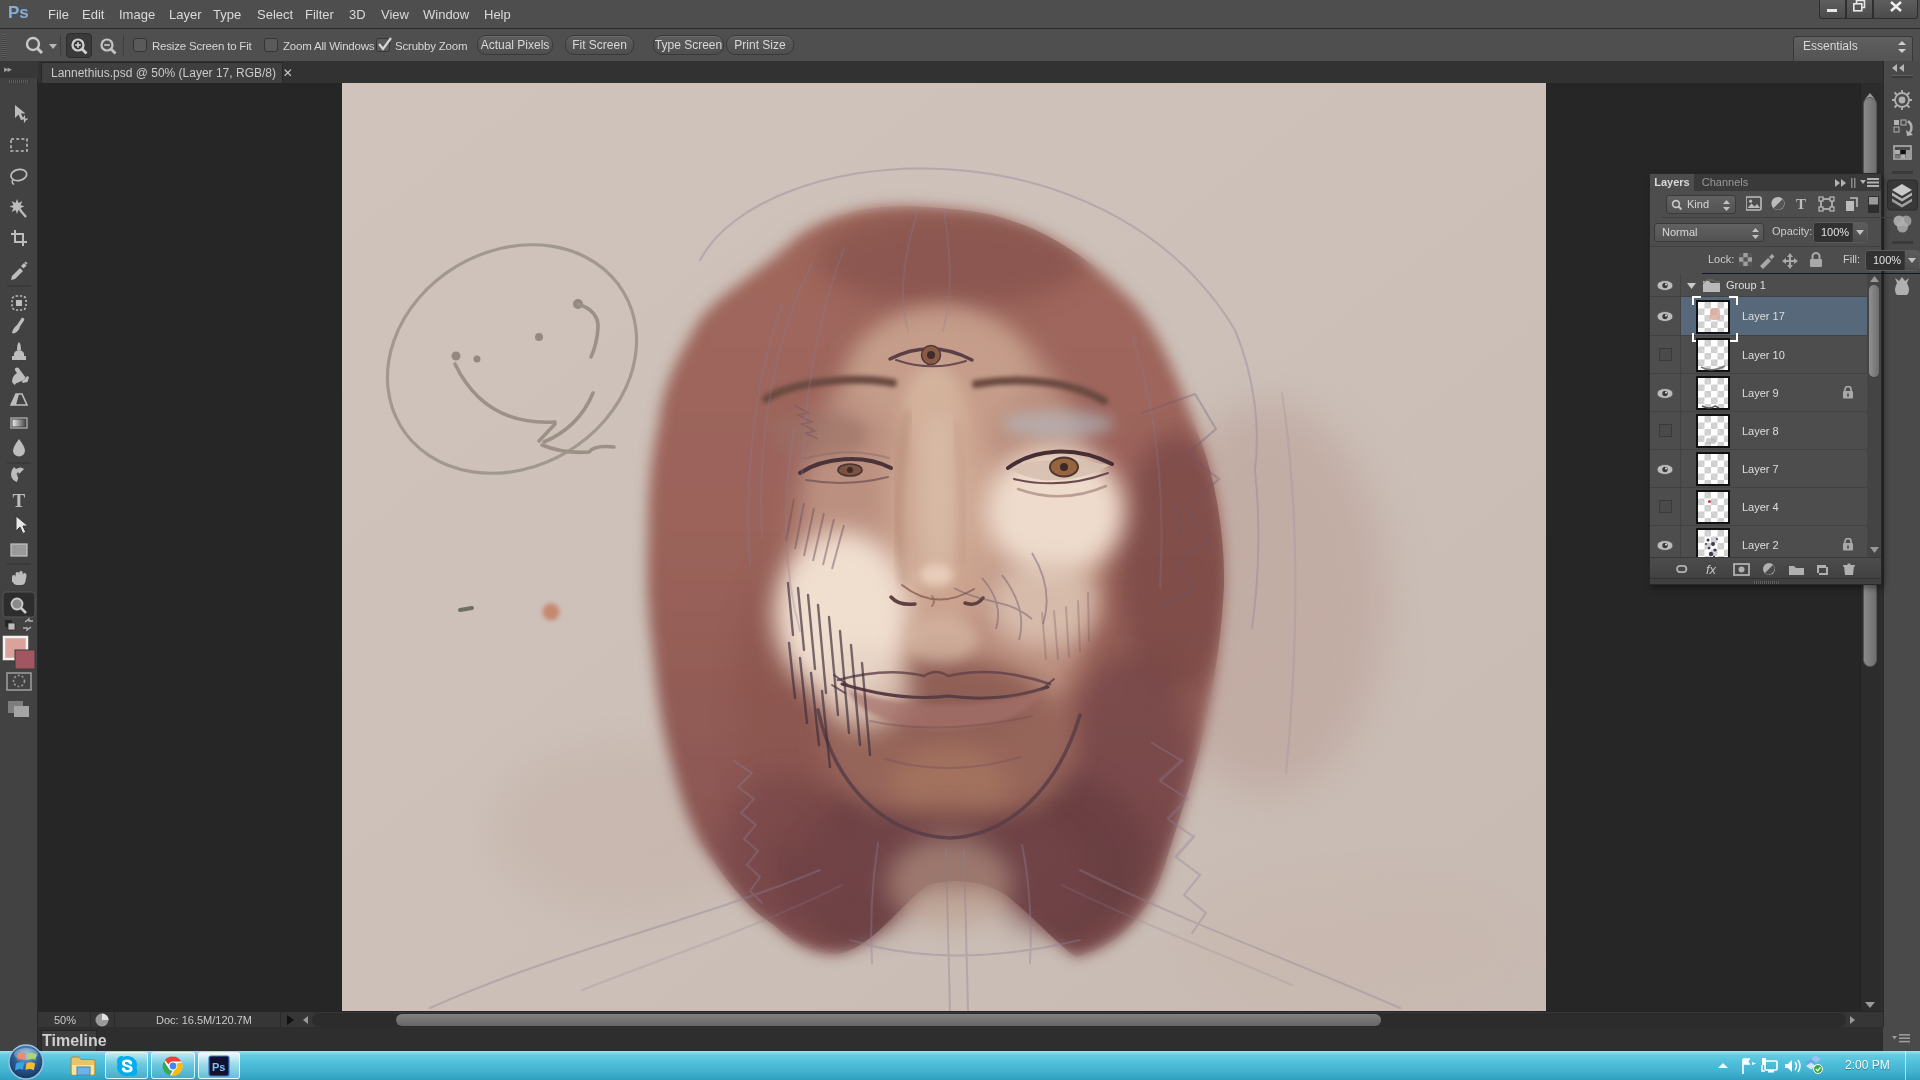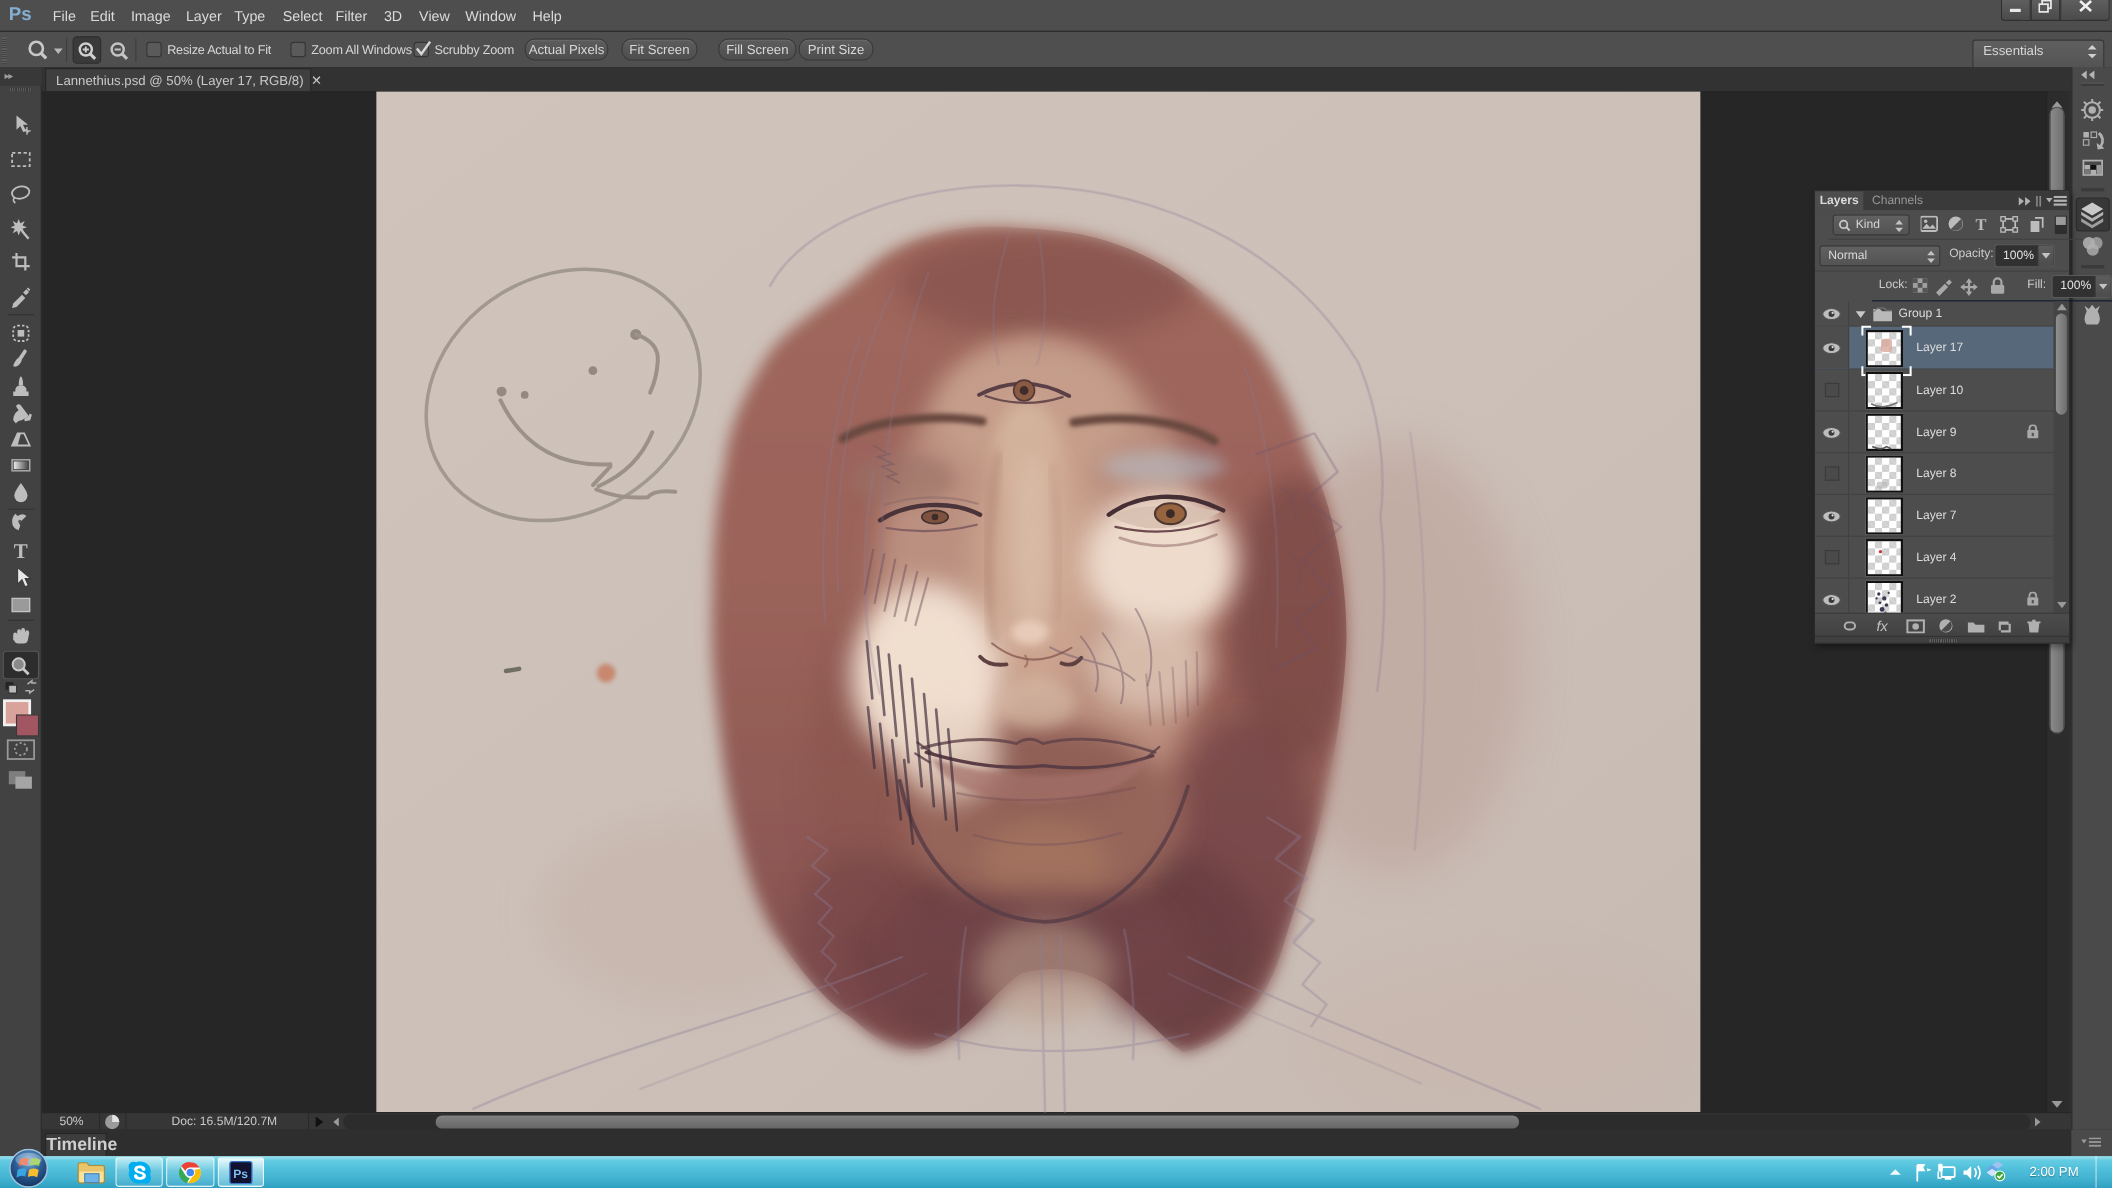--- a/index.html
+++ b/index.html
@@ -79,31 +79,31 @@
     <circle cx="8" cy="7" r="5.5" fill="none" stroke="#d0d0d0" stroke-width="2.2"></circle>
     <line x1="12" y1="11" x2="16.5" y2="15.5" stroke="#d0d0d0" stroke-width="2.8"></line>
     <line x1="5.2" y1="7" x2="10.8" y2="7" stroke="#d0d0d0" stroke-width="1.7"></line>
     <line x1="8" y1="4.2" x2="8" y2="9.8" stroke="#d0d0d0" stroke-width="1.7"></line>
     <circle cx="37" cy="7" r="5.5" fill="none" stroke="#c4c4c4" stroke-width="2.2"></circle>
     <line x1="41" y1="11" x2="45.5" y2="15.5" stroke="#c4c4c4" stroke-width="2.8"></line>
     <line x1="34.2" y1="7" x2="39.8" y2="7" stroke="#c4c4c4" stroke-width="1.7"></line>
   </svg>
   <div class="optsep" style="left:123px"></div>
   <div class="chk" style="left:133px"></div>
-  <div class="optlabel" style="left:152px">Resize Actual to Fit</div>
+  <div class="optlabel" style="left:152px">Resize Screen to Fit</div>
   <div class="chk" style="left:264px"></div>
   <div class="optlabel" style="left:283px">Zoom All Windows</div>
   <div class="chk" style="left:376px"></div>
   <svg class="abs" style="left:376px;top:7px" width="18" height="18" viewBox="0 0 18 18">
     <path d="M3 8 l4 5 8 -11" fill="none" stroke="#d8d8d8" stroke-width="2.2"></path>
   </svg>
   <div class="optlabel" style="left:395px">Scrubby Zoom</div>
   <div class="optbtn" style="left:477px;width:76px">Actual Pixels</div>
   <div class="optbtn" style="left:565px;width:69px">Fit Screen</div>
-  <div class="optbtn" style="left:653px;width:71px">Fill Screen</div>
+  <div class="optbtn" style="left:653px;width:71px">Type Screen</div>
   <div class="optbtn" style="left:726px;width:68px">Print Size</div>
   <div class="abs" style="left:1793px;top:7px;width:120px;height:32px;background:linear-gradient(#5f5f5f,#515151);border:1px solid #383838;border-radius:3px;color:#d8d8d8;font-size:12px;line-height:19px;padding-left:9px;">Essentials
     <svg class="abs" style="right:5px;top:3px" width="10" height="14" viewBox="0 0 10 14">
         <path d="M1 5 l4 -4 4 4 z M1 9 l4 4 4 -4 z" fill="#cfcfcf"></path>
       </svg>
   </div>
 </div>
 
 <div class="abs" id="tabbar">
   <div id="doctab">Lannethius.psd @ 50% (Layer 17, RGB/8)&nbsp;&nbsp;✕</div>

